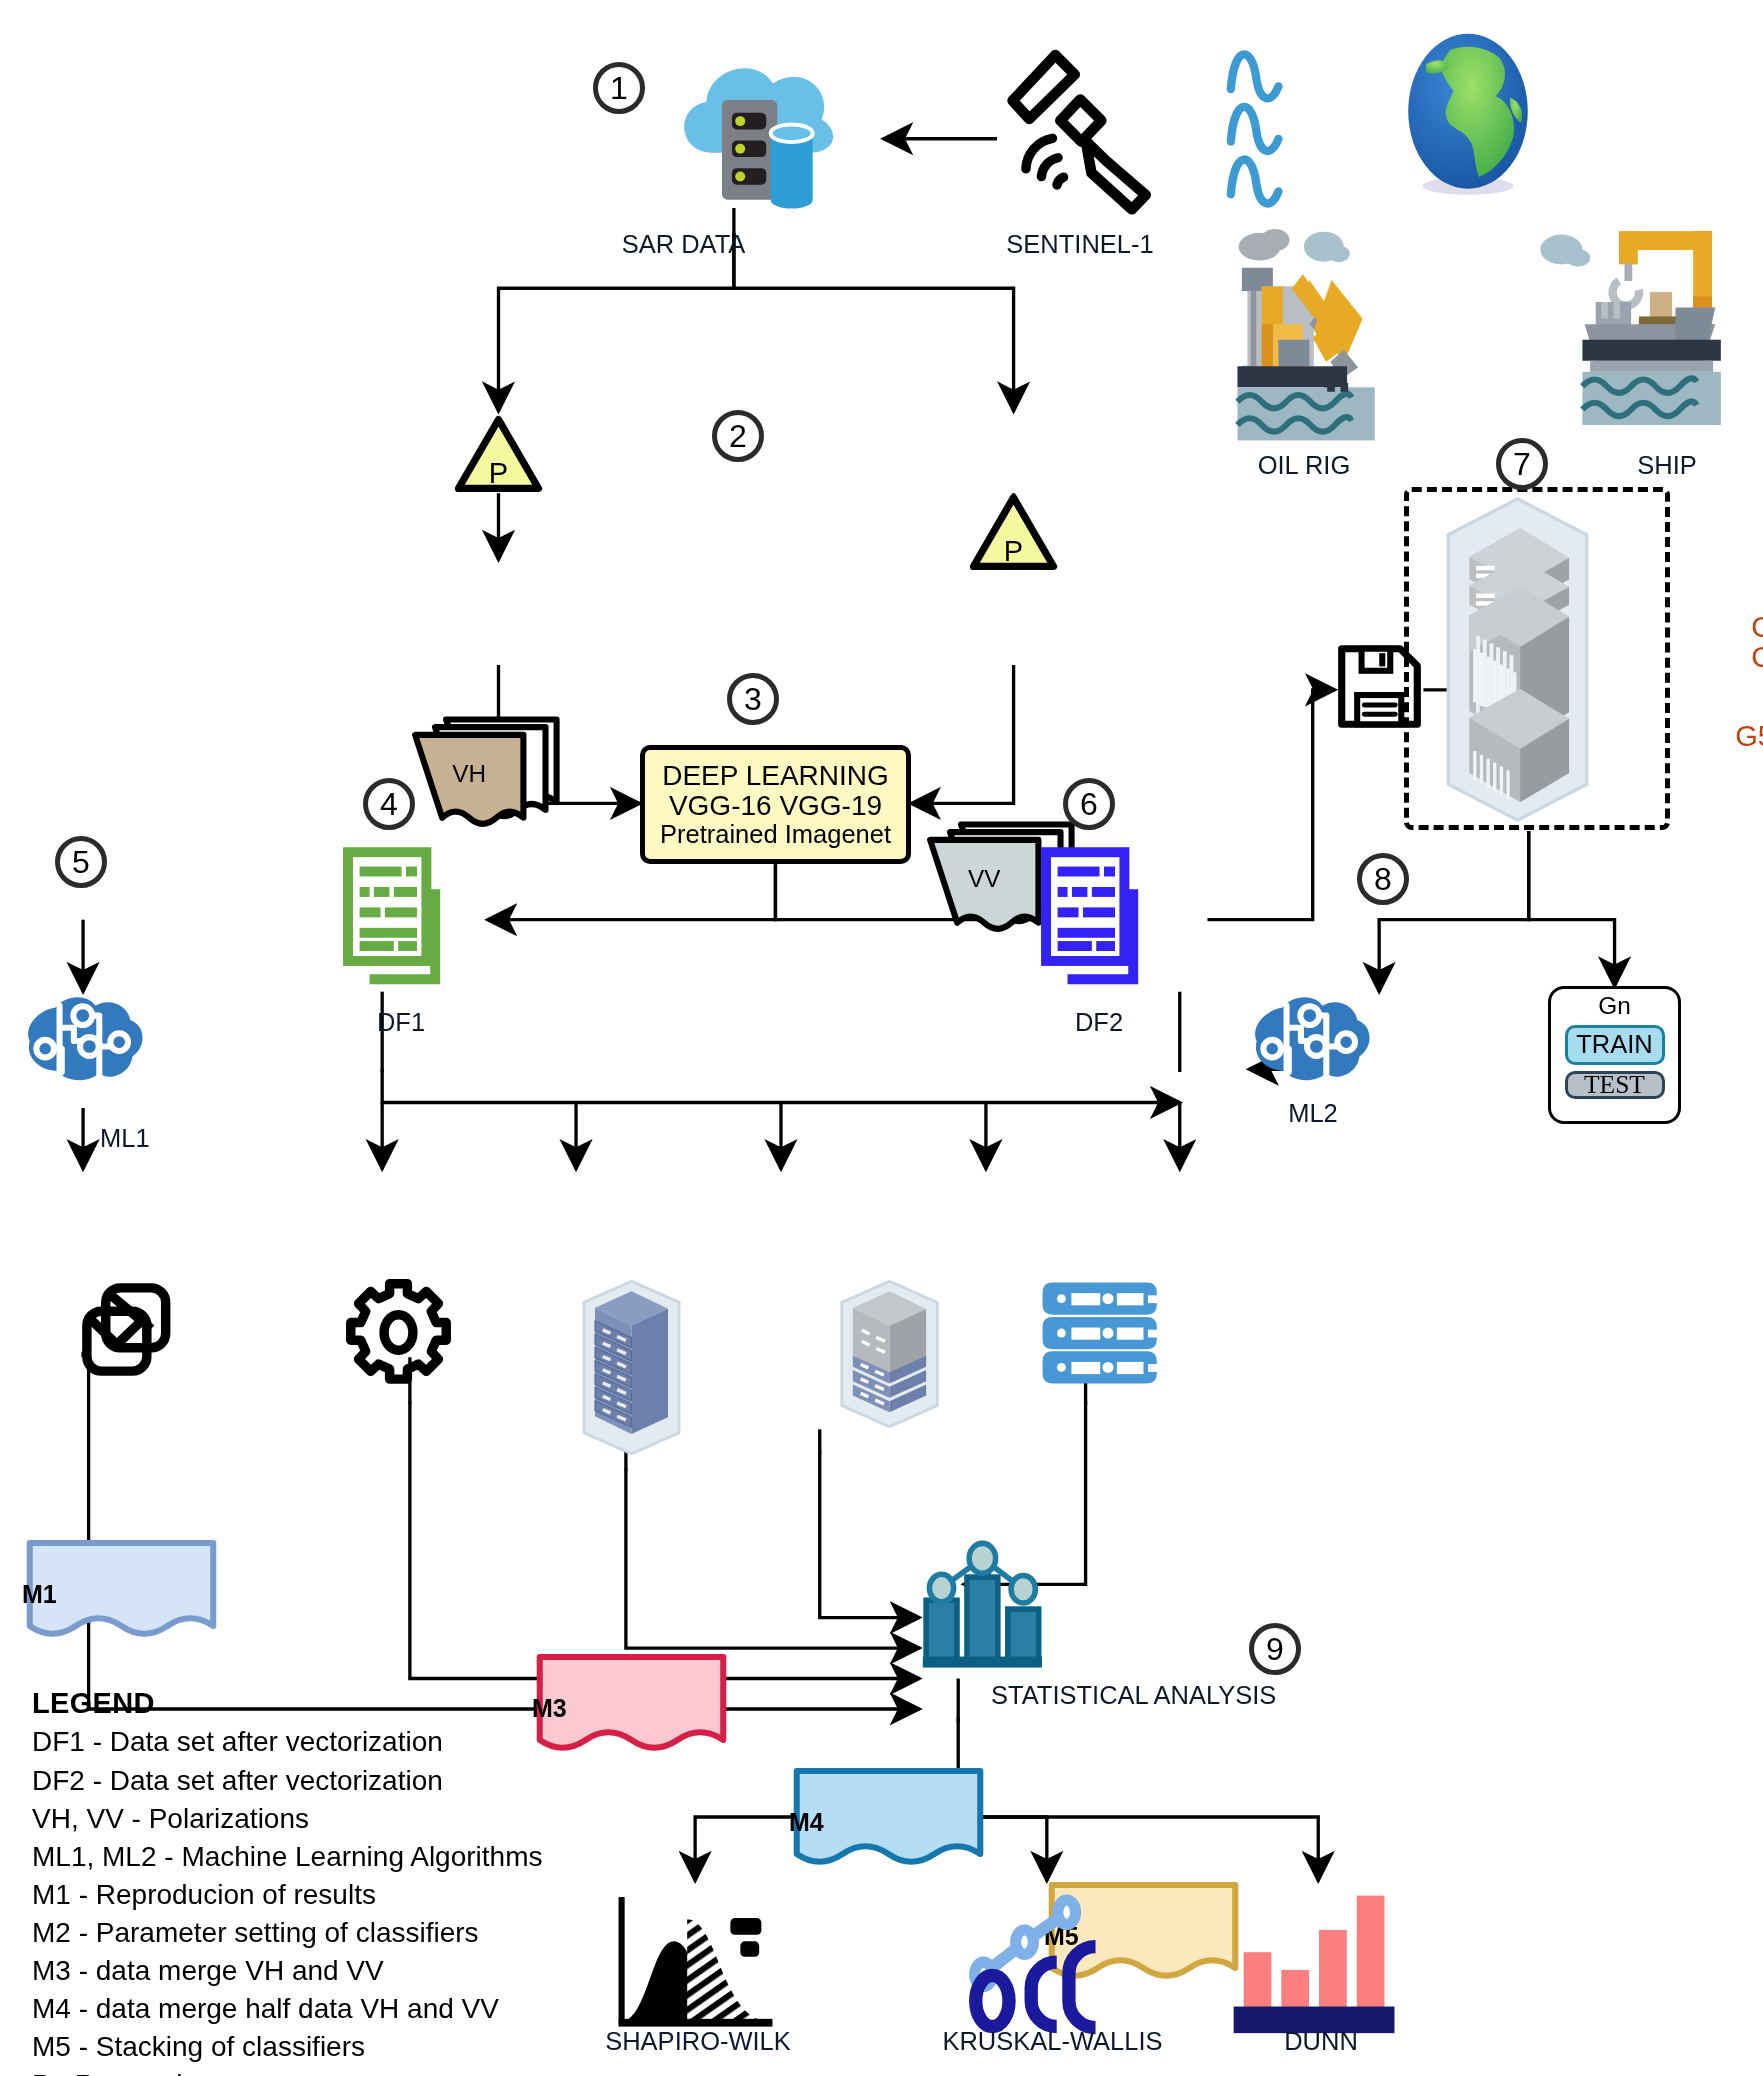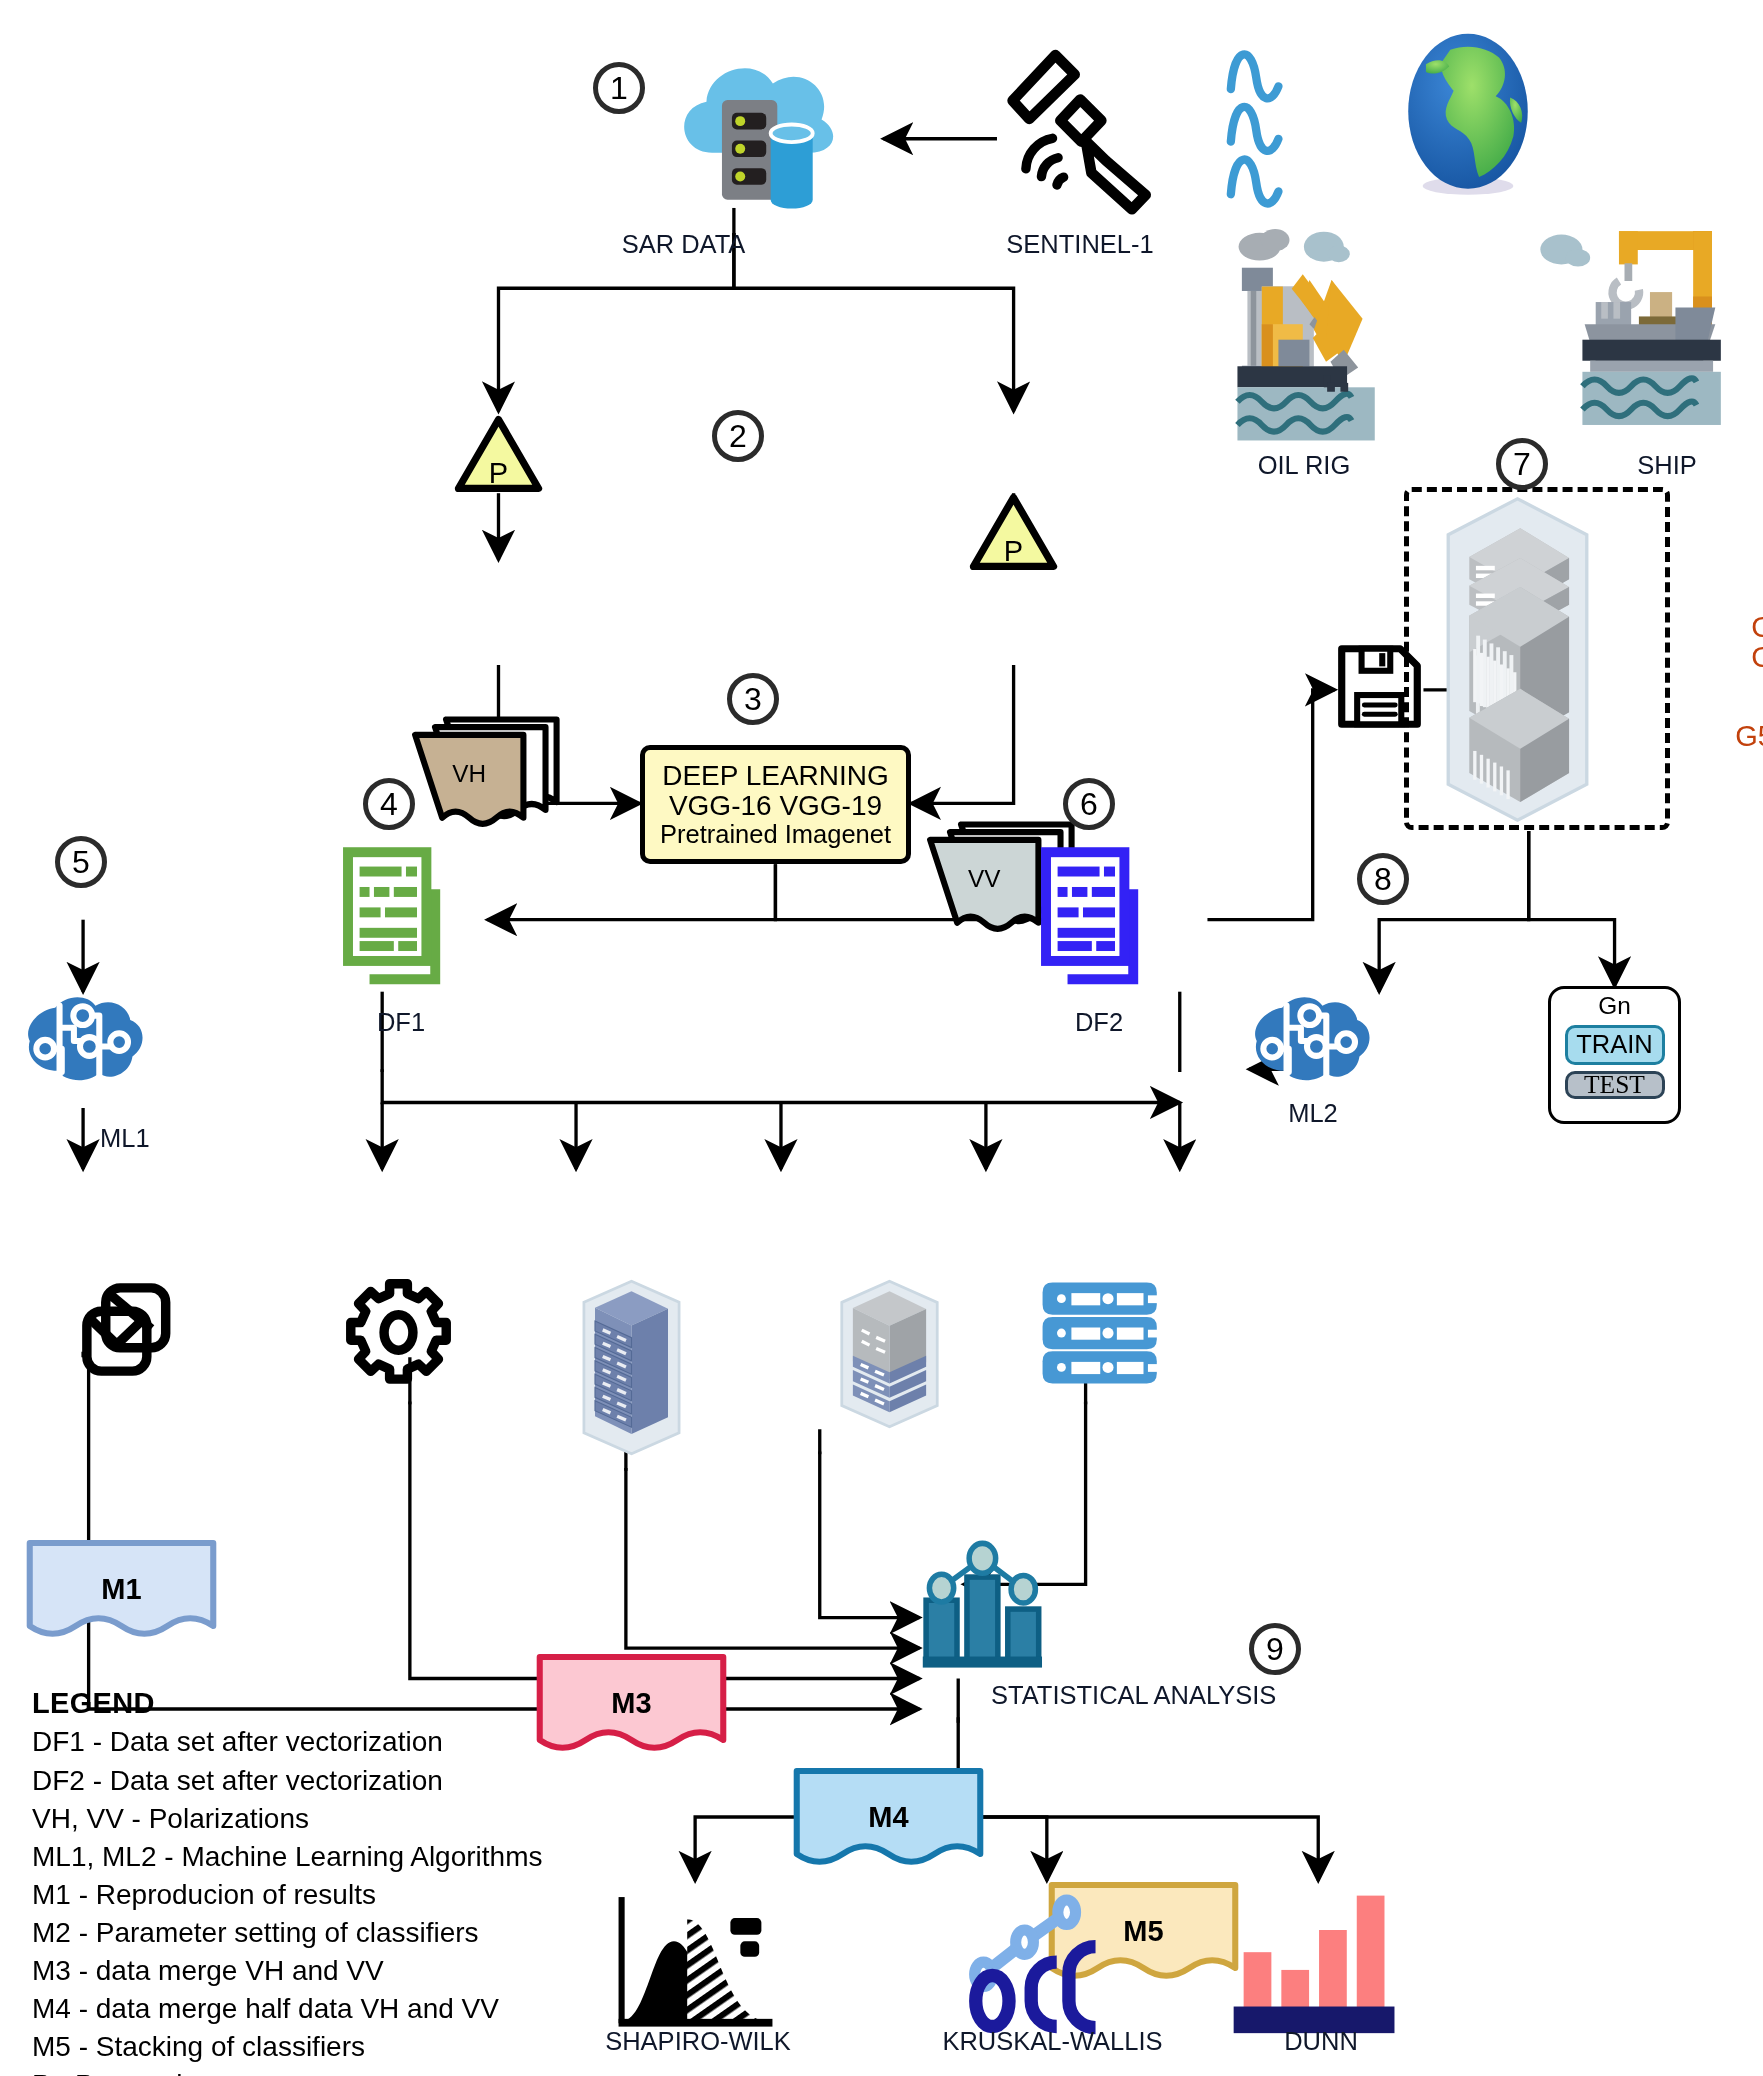--- a/index.html
+++ b/index.html
@@ -72,22 +72,22 @@
     border-radius:10px; box-sizing:border-box;
     display:flex; align-items:center; justify-content:center;
     font-size:25.5px; color:#000;
   }
   .pill.train { background:#a7dcee; border:3.3px solid #1d7fa0; }
   .pill.test  { background:#b7c0c9; border:3.3px solid #2c4356; }
 
   
   .mshape { position:relative; width:199px; height:114px; }
   .mshape .mlab {
-    position:absolute; left:0; right:0; top:38px;
-    text-align:center; font-size:29px; font-weight:bold; color:#000;
+    position:absolute; left:0; right:0; top:45px;
+    font-size:25px; font-weight:bold; color:#000;
   }
 
   
   .legend { font-size:28px; color:#000; line-height:1.36; }
   .legend .hd { font-weight:bold; font-size:29px; letter-spacing:0.3px; }
 
   
   svg { overflow:visible; }
 </style>
 </head>

